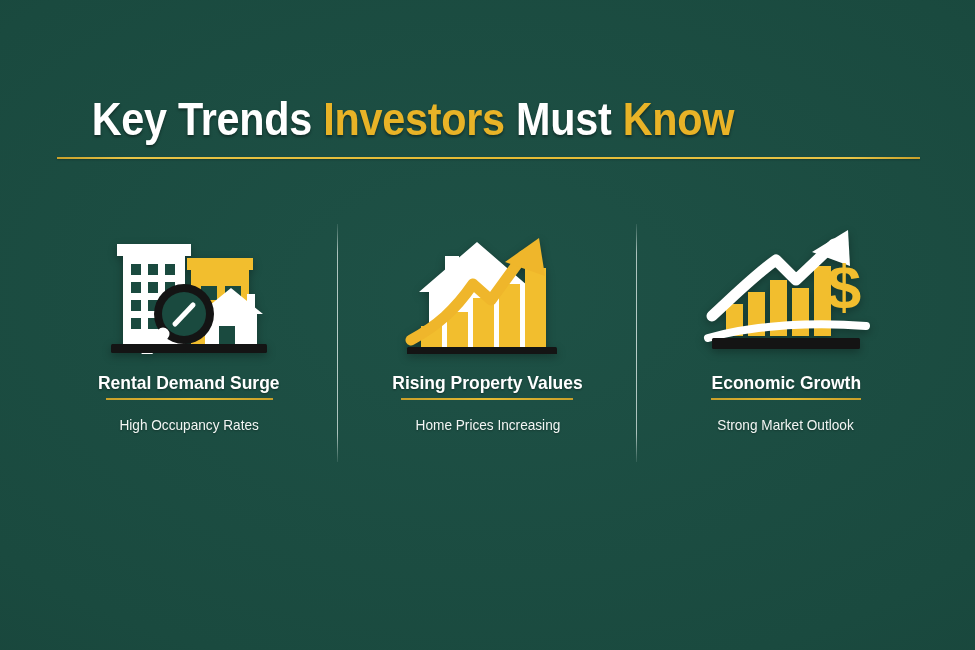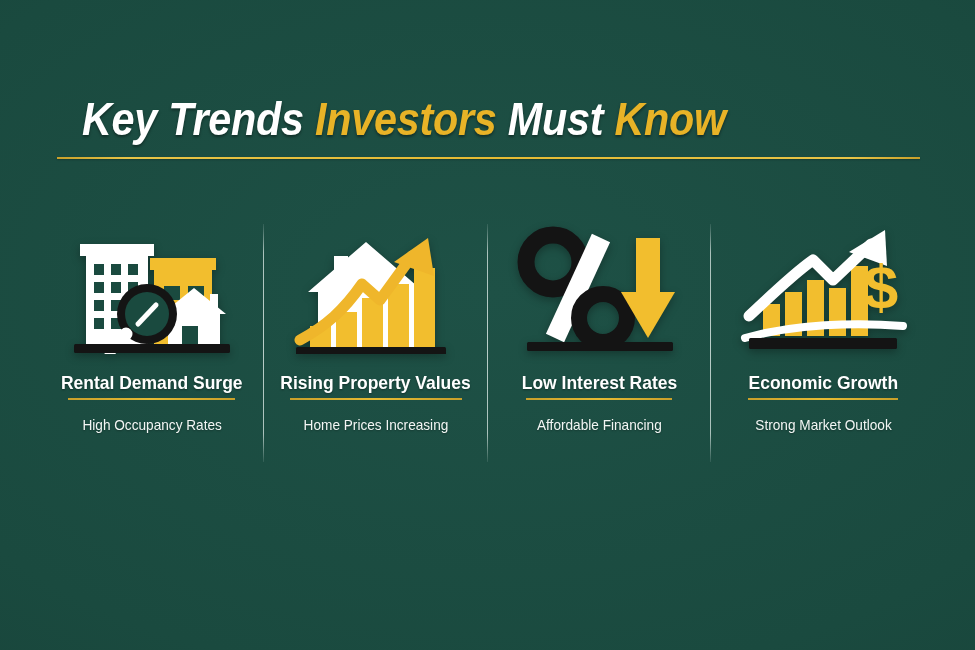--- a/index.html
+++ b/index.html
@@ -18,24 +18,23 @@
     width: 975px;
     height: 650px;
     background:
       radial-gradient(ellipse 120% 110% at 50% 45%, #1e5146 0%, #1a4a3f 55%, #173f36 100%);
     overflow: hidden;
   }
   
   .title-block {
     position: absolute;
     top: 92px;
-    left: 0;
+    left: 9px;
     width: 808px;
     text-align: center;
-    font-style: italic;
   }
   .title {
     font-family: "Liberation Sans Narrow", "Liberation Sans", sans-serif;
     font-weight: bold;
     font-size: 47px;
     line-height: 54px;
     letter-spacing: -0.3px;
     transform: scaleX(0.88);
     transform-origin: center;
     white-space: nowrap;
@@ -186,41 +185,20 @@
 
           <rect x="8" y="125" width="150" height="8" rx="1.5" fill="#141414"></rect>
         </svg>
       </div>
       <div class="heading">Rising Property Values</div>
       <div class="heading-rule" style="width:172px"></div>
       <div class="subtext">Home Prices Increasing</div>
       <div class="divider"></div>
     </div>
 
-    <div class="col">
-      <div class="icon-wrap">
-        <svg width="176" height="132" viewBox="0 0 176 132">
-
-          <circle cx="42" cy="40" r="27" fill="none" stroke="#141414" stroke-width="17"></circle>
-
-          <path d="M90 16 L44 116" stroke="#ffffff" stroke-width="20" stroke-linejoin="miter"></path>
-
-          <circle cx="92" cy="96" r="24" fill="none" stroke="#141414" stroke-width="16"></circle>
-
-          <rect x="125" y="16" width="24" height="62" fill="#f2be2e"></rect>
-          <path d="M110 70 L164 70 L137 116 Z" fill="#f2be2e"></path>
-
-          <rect x="16" y="120" width="146" height="9" rx="1.5" fill="#141414"></rect>
-        </svg>
-      </div>
-      <div class="heading">Low Interest Rates</div>
-      <div class="heading-rule" style="width:146px"></div>
-      <div class="subtext">Affordable Financing</div>
-      <div class="divider"></div>
-    </div>
 
     <div class="col">
       <div class="icon-wrap">
         <svg width="176" height="132" viewBox="0 0 176 132">
 
           <rect x="28" y="82" width="17" height="32" fill="#f2be2e"></rect>
           <rect x="50" y="70" width="17" height="44" fill="#f2be2e"></rect>
           <rect x="72" y="58" width="17" height="56" fill="#f2be2e"></rect>
           <rect x="94" y="66" width="17" height="48" fill="#f2be2e"></rect>
           <rect x="116" y="44" width="17" height="70" fill="#f2be2e"></rect>

